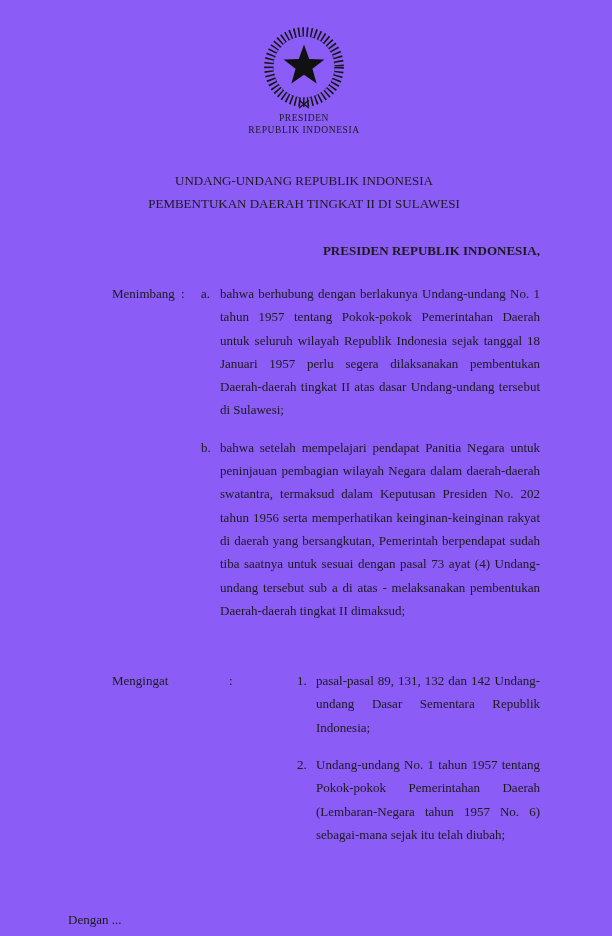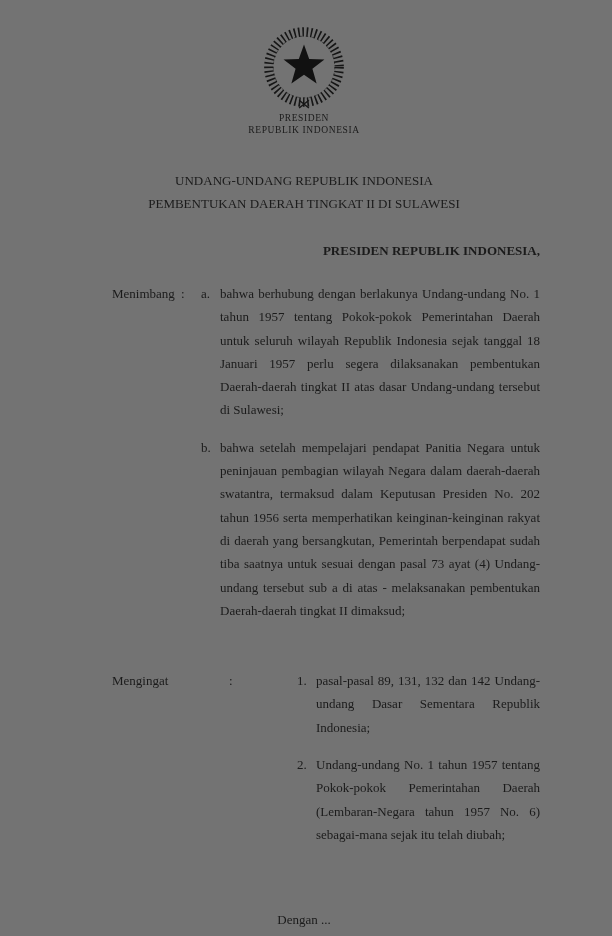--- a/index.html
+++ b/index.html
@@ -1,21 +1,21 @@
 <!DOCTYPE html>
 <html><head>
 <meta charset="utf-8">
 <style>
   html, body { margin: 0; padding: 0; background: #e8e8e8; }
   .page {
     position: relative;
     width: 612px;
     height: 936px;
     margin: 0 auto;
-    background: #737373;
+    background: #8b5cf6;
     color: #1b1b1b;
     font-family: "Liberation Serif", serif;
     font-size: 13px;
     overflow: hidden;
     box-sizing: border-box;
     padding: 24px 72px 0 68px;
   }
   .emblem-wrap { text-align: center; }
   .emblem-svg { display: block; margin: 0 auto; }
   .letterhead-org {
@@ -43,21 +43,21 @@
   .doc-section.mengingat { margin-top: 47px; gap: 48px; }
   .sec-label { width: 69px; flex: none; margin-left: 44px; }
   .sec-colon { width: 20px; flex: none; }
   .sec-items { flex: 1; min-width: 0; }
   .item { display: flex; }
   .item + .item { margin-top: 14px; }
   .item-marker { width: 19px; flex: none; }
   .item-text { flex: 1; text-align: justify; }
   .catchword {
     margin-top: 62px;
-    text-align: center;
+    text-align: left;
     line-height: 23px;
     font-family: Liberation Serif, serif;
   }
 </style>
 </head>
 <body>
 
 <div class="page">
 
   <div class="emblem-wrap">

